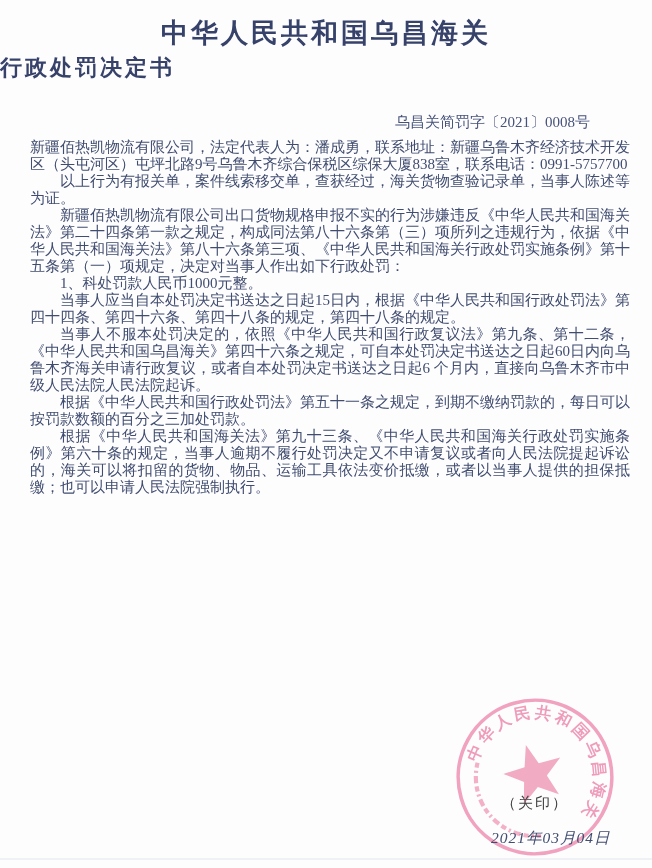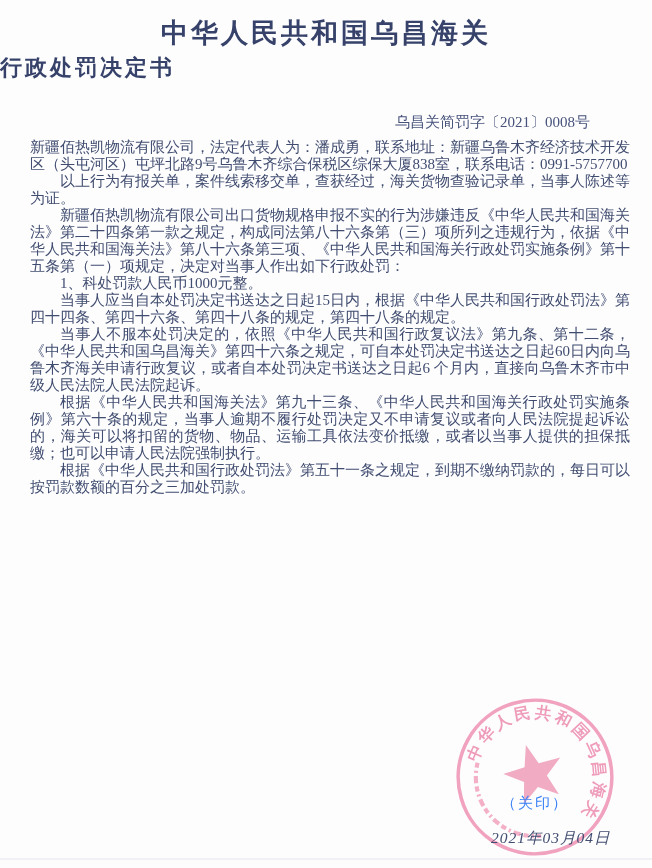--- a/index.html
+++ b/index.html
@@ -46,21 +46,21 @@
     left:452px;top:694px;
     width:166px;height:166px;
     transform:rotate(-16deg);
     opacity:.85;
     pointer-events:none;
   }
   .seal-label{
     position:absolute;
     left:501px;top:794px;
     font-size:15px;letter-spacing:2px;
-    color:#3b82f6;z-index:2;
+    color:#404040;z-index:2;
   }
   .seal-date{
     position:absolute;
     left:491px;top:828px;
     font-size:15.5px;letter-spacing:1px;
     color:#414d70;z-index:2;font-style:italic;
   }
   .scan-edge-line{
     position:absolute;
     left:0;right:0;top:858px;height:2px;
@@ -77,22 +77,22 @@
 
   <div class="doc-number">乌昌关简罚字〔2021〕0008号</div>
 
   <div class="body-text">
     <p>新疆佰热凯物流有限公司，法定代表人为：潘成勇，联系地址：新疆乌鲁木齐经济技术开发区（头屯河区）屯坪北路9号乌鲁木齐综合保税区综保大厦838室，联系电话：0991-5757700</p>
     <p class="indent">以上行为有报关单，案件线索移交单，查获经过，海关货物查验记录单，当事人陈述等为证。</p>
     <p class="indent">新疆佰热凯物流有限公司出口货物规格申报不实的行为涉嫌违反《中华人民共和国海关法》第二十四条第一款之规定，构成同法第八十六条第（三）项所列之违规行为，依据《中华人民共和国海关法》第八十六条第三项、《中华人民共和国海关行政处罚实施条例》第十五条第（一）项规定，决定对当事人作出如下行政处罚：</p>
     <p class="indent">1、科处罚款人民币1000元整。</p>
     <p class="indent">当事人应当自本处罚决定书送达之日起15日内，根据《中华人民共和国行政处罚法》第四十四条、第四十六条、第四十八条的规定，第四十八条的规定。</p>
     <p class="indent">当事人不服本处罚决定的，依照《中华人民共和国行政复议法》第九条、第十二条，《中华人民共和国乌昌海关》第四十六条之规定，可自本处罚决定书送达之日起60日内向乌鲁木齐海关申请行政复议，或者自本处罚决定书送达之日起6 个月内，直接向乌鲁木齐市中级人民法院人民法院起诉。</p>
+    <p class="indent">根据《中华人民共和国行政处罚法》第五十一条之规定，到期不缴纳罚款的，每日可以按罚款数额的百分之三加处罚款。</p>
     <p class="indent">根据《中华人民共和国海关法》第九十三条、《中华人民共和国海关行政处罚实施条例》第六十条的规定，当事人逾期不履行处罚决定又不申请复议或者向人民法院提起诉讼的，海关可以将扣留的货物、物品、运输工具依法变价抵缴，或者以当事人提供的担保抵缴；也可以申请人民法院强制执行。</p>
-    <p class="indent">根据《中华人民共和国行政处罚法》第五十一条之规定，到期不缴纳罚款的，每日可以按罚款数额的百分之三加处罚款。</p>
   </div>
 
   <div class="seal">
     <svg width="166" height="166" viewBox="0 0 160 160">
       <circle cx="80" cy="80" r="74" fill="none" stroke="#ec86ab" stroke-width="3.5" opacity="0.9"></circle>
       <polygon points="80,48 87.1,68.3 108.5,68.7 91.4,81.7 97.6,102.3 80,90 62.4,102.3 68.6,81.7 51.5,68.7 72.9,68.3" fill="#ec8cab" opacity="0.85"></polygon>
       <path id="seal-arc" d="M 30.6,51.5 A 57,57 0 1 1 108.5,129.4" fill="none" stroke="none"></path>
       <text font-size="15.5" font-weight="700" fill="#ea7fa5" letter-spacing="3.2" font-family="'Liberation Serif','DejaVu Serif',serif" opacity="0.9">
         <textPath href="#seal-arc">中华人民共和国乌昌海关</textPath>
       </text>

